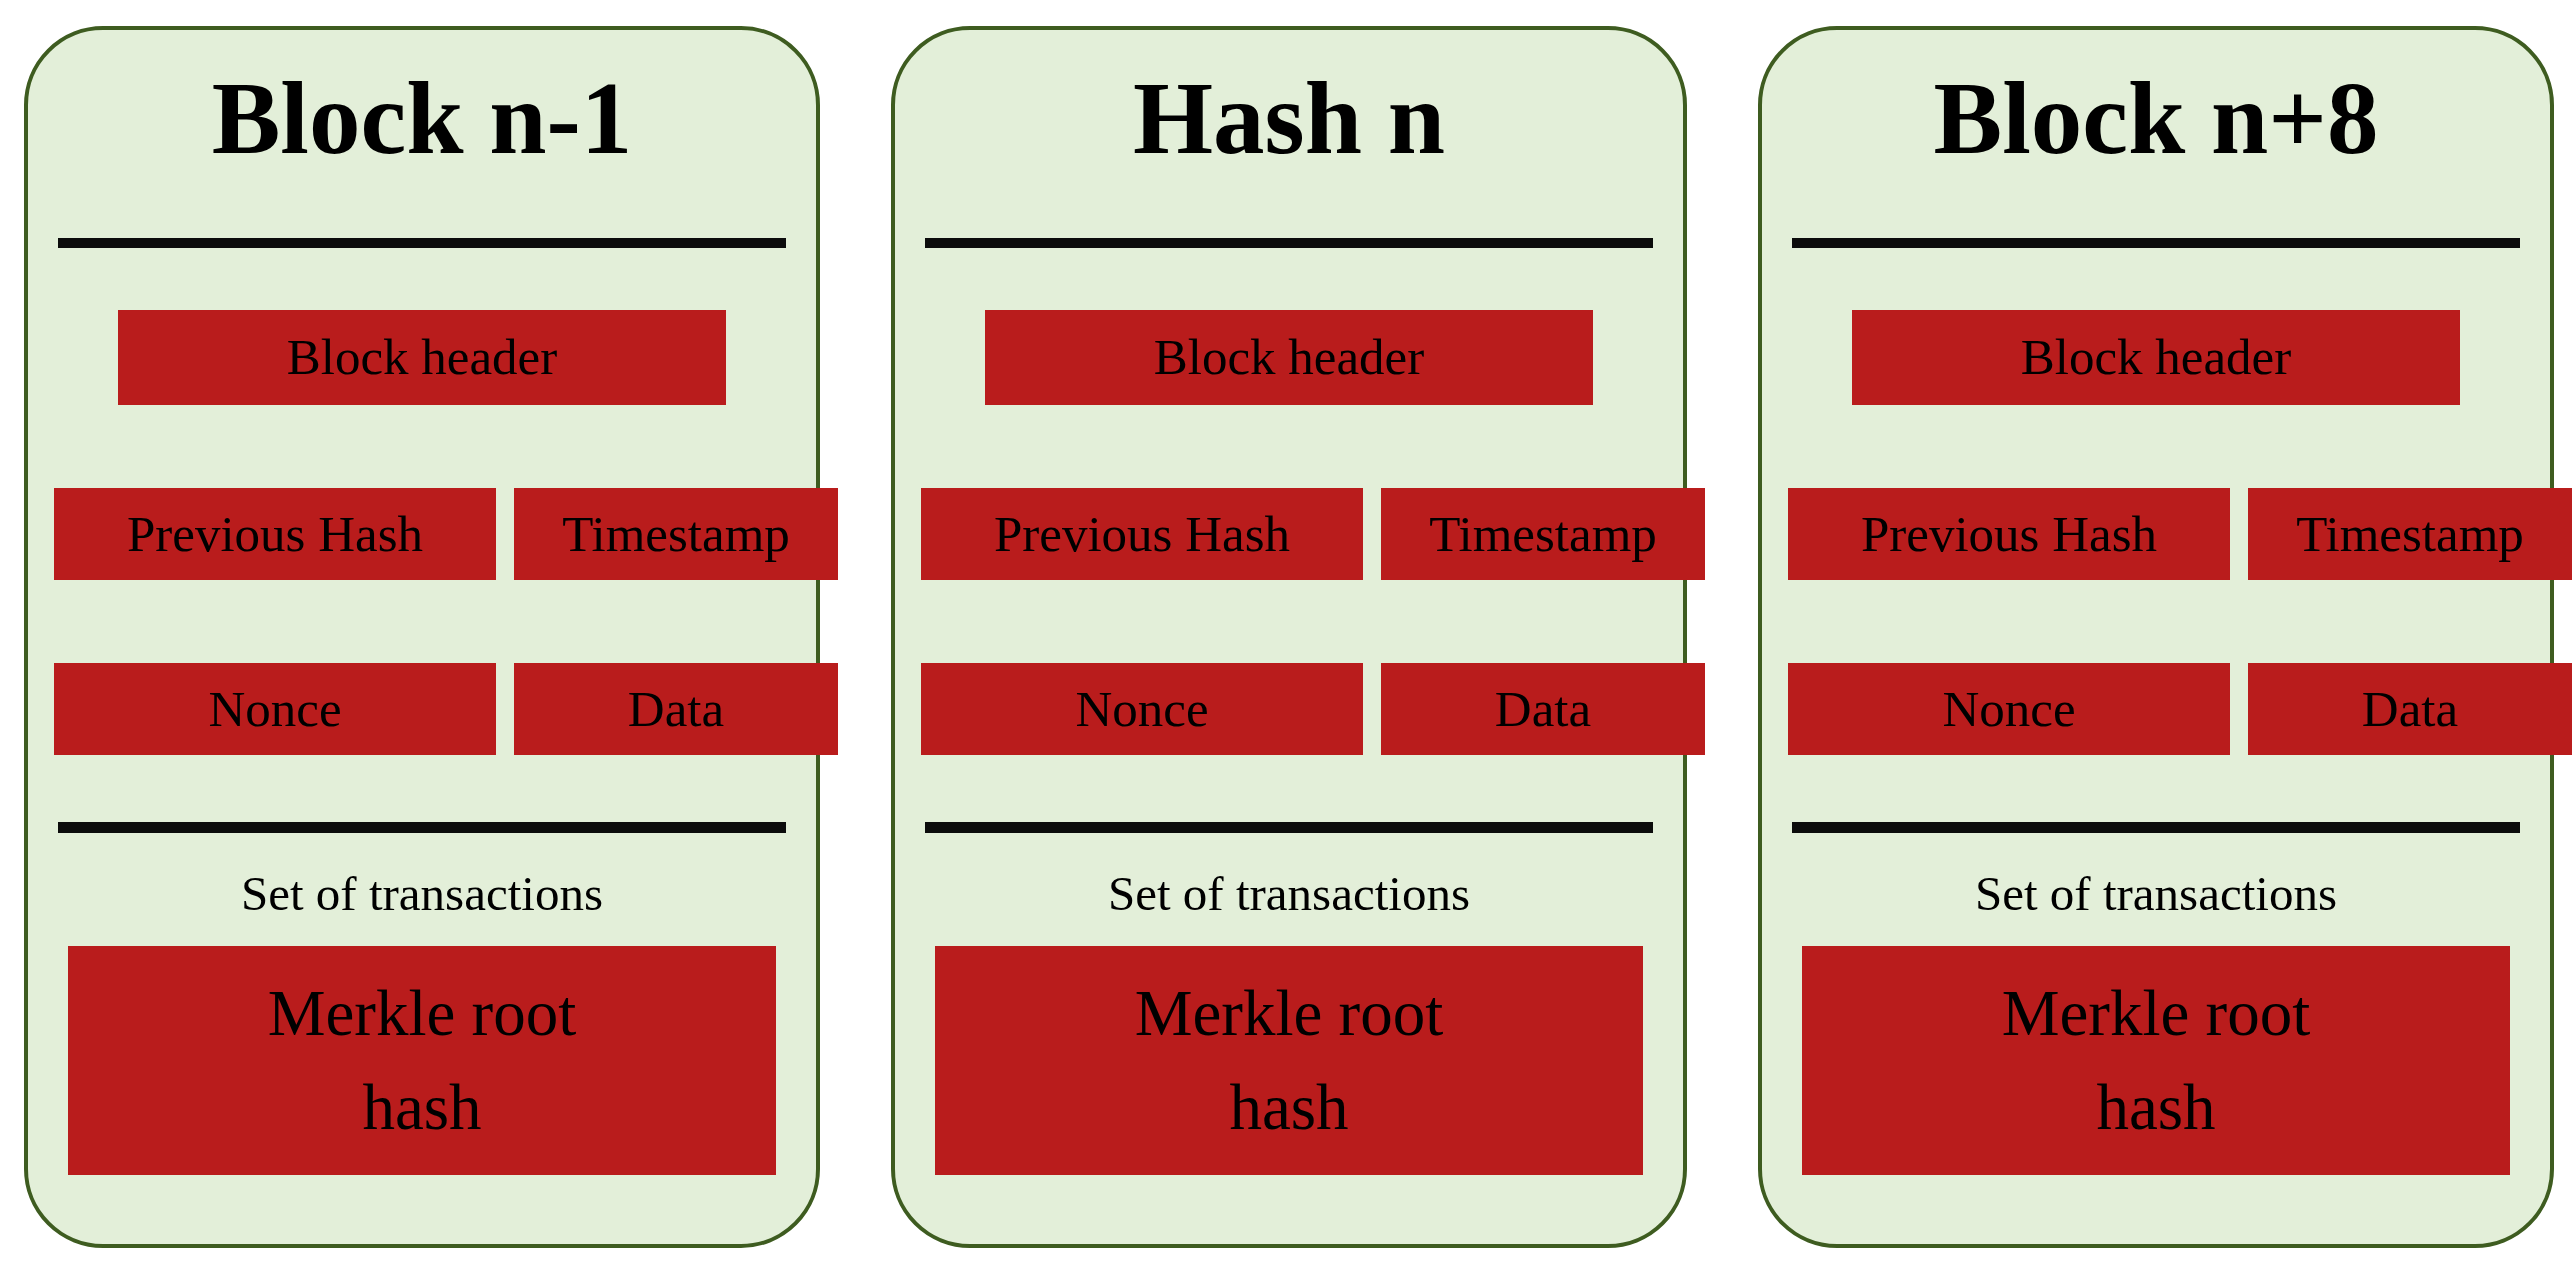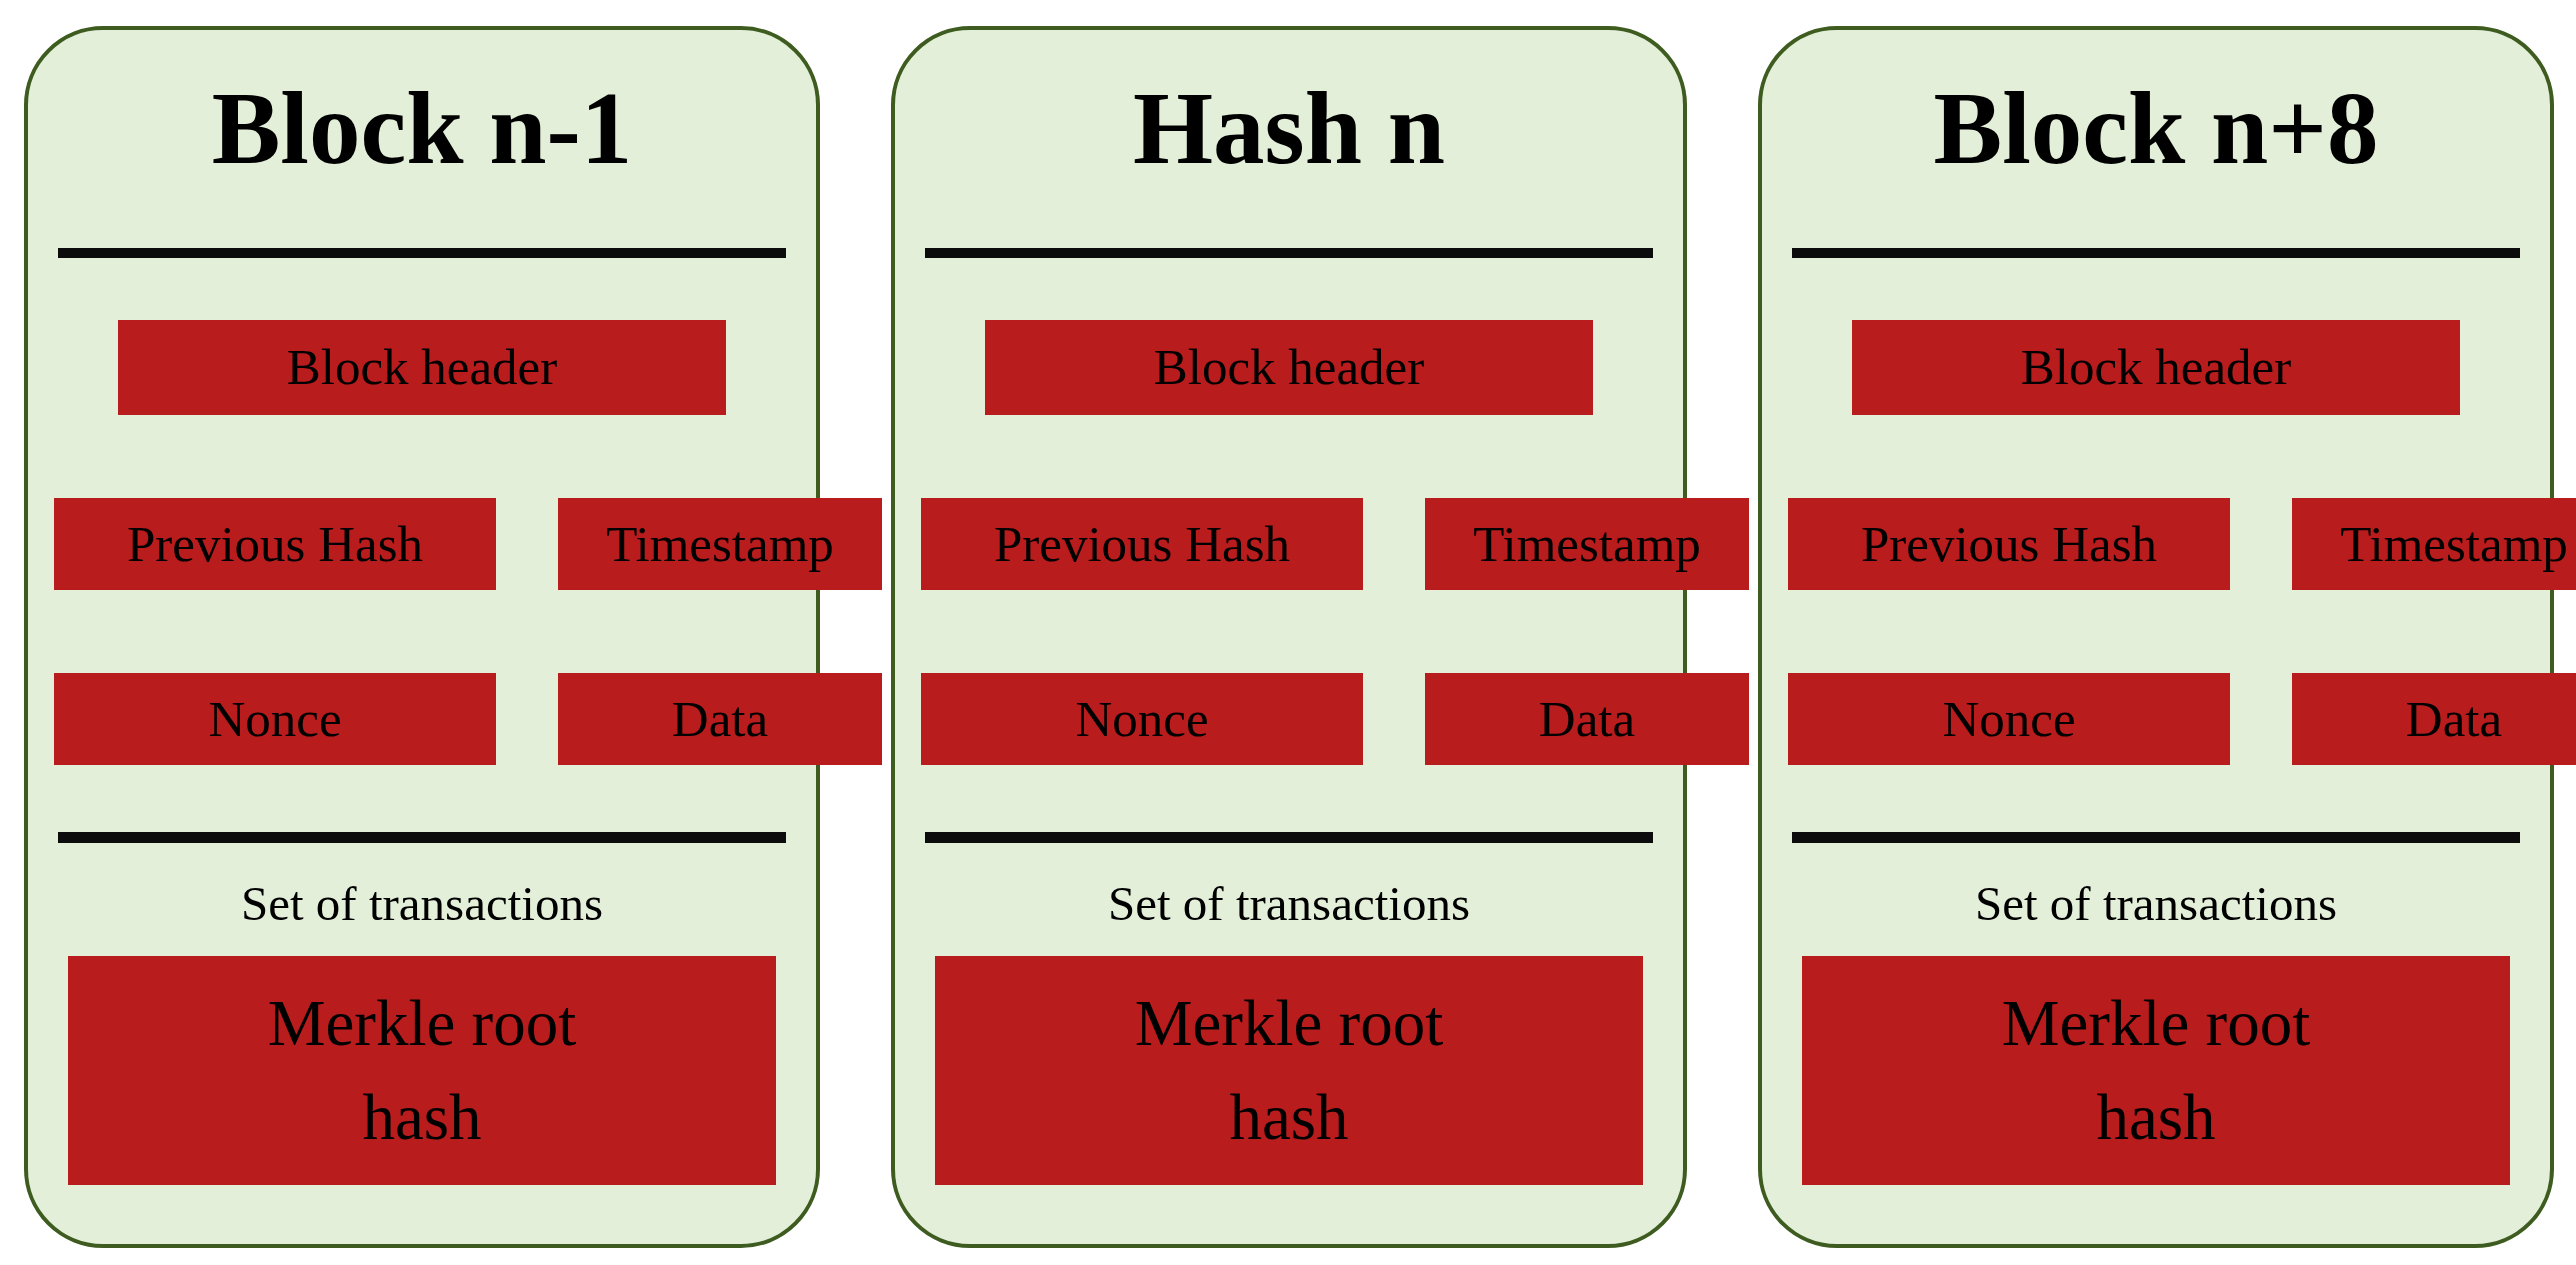--- a/index.html
+++ b/index.html
@@ -22,21 +22,21 @@
     height: 1222px;
     background: #e3efd9;
     border: 4px solid #3e5c20;
     border-radius: 79px;
     display: flex;
     flex-direction: column;
     align-items: center;
     flex: none;
   }
   .block-title {
-    margin-top: 47px;
+    margin-top: 37px;
     font-size: 103px;
     font-weight: bold;
     line-height: 1;
     text-align: right;
     white-space: nowrap;
   }
   .divider {
     margin-top: 68px;
     align-self: stretch;
     margin-left: 30px;
@@ -63,21 +63,21 @@
   }
   .field-row {
     margin-top: 83px;
     align-self: stretch;
     display: flex;
     padding-left: 26px;
     padding-right: 17.4px;
     gap: 18px;
   }
   .field-row .wide { width: 442px; height: 92px; }
-  .field-row .narrow { width: 324px; height: 92px; margin-left: 44px; }
+  .field-row .narrow { width: 324px; height: 92px; }
   .tx-label {
     margin-top: 36px;
     font-size: 49px;
     line-height: 1;
     text-align: center;
   }
   .merkle-box {
     margin-top: 28.4px;
     width: 708px;
     height: 229px;

